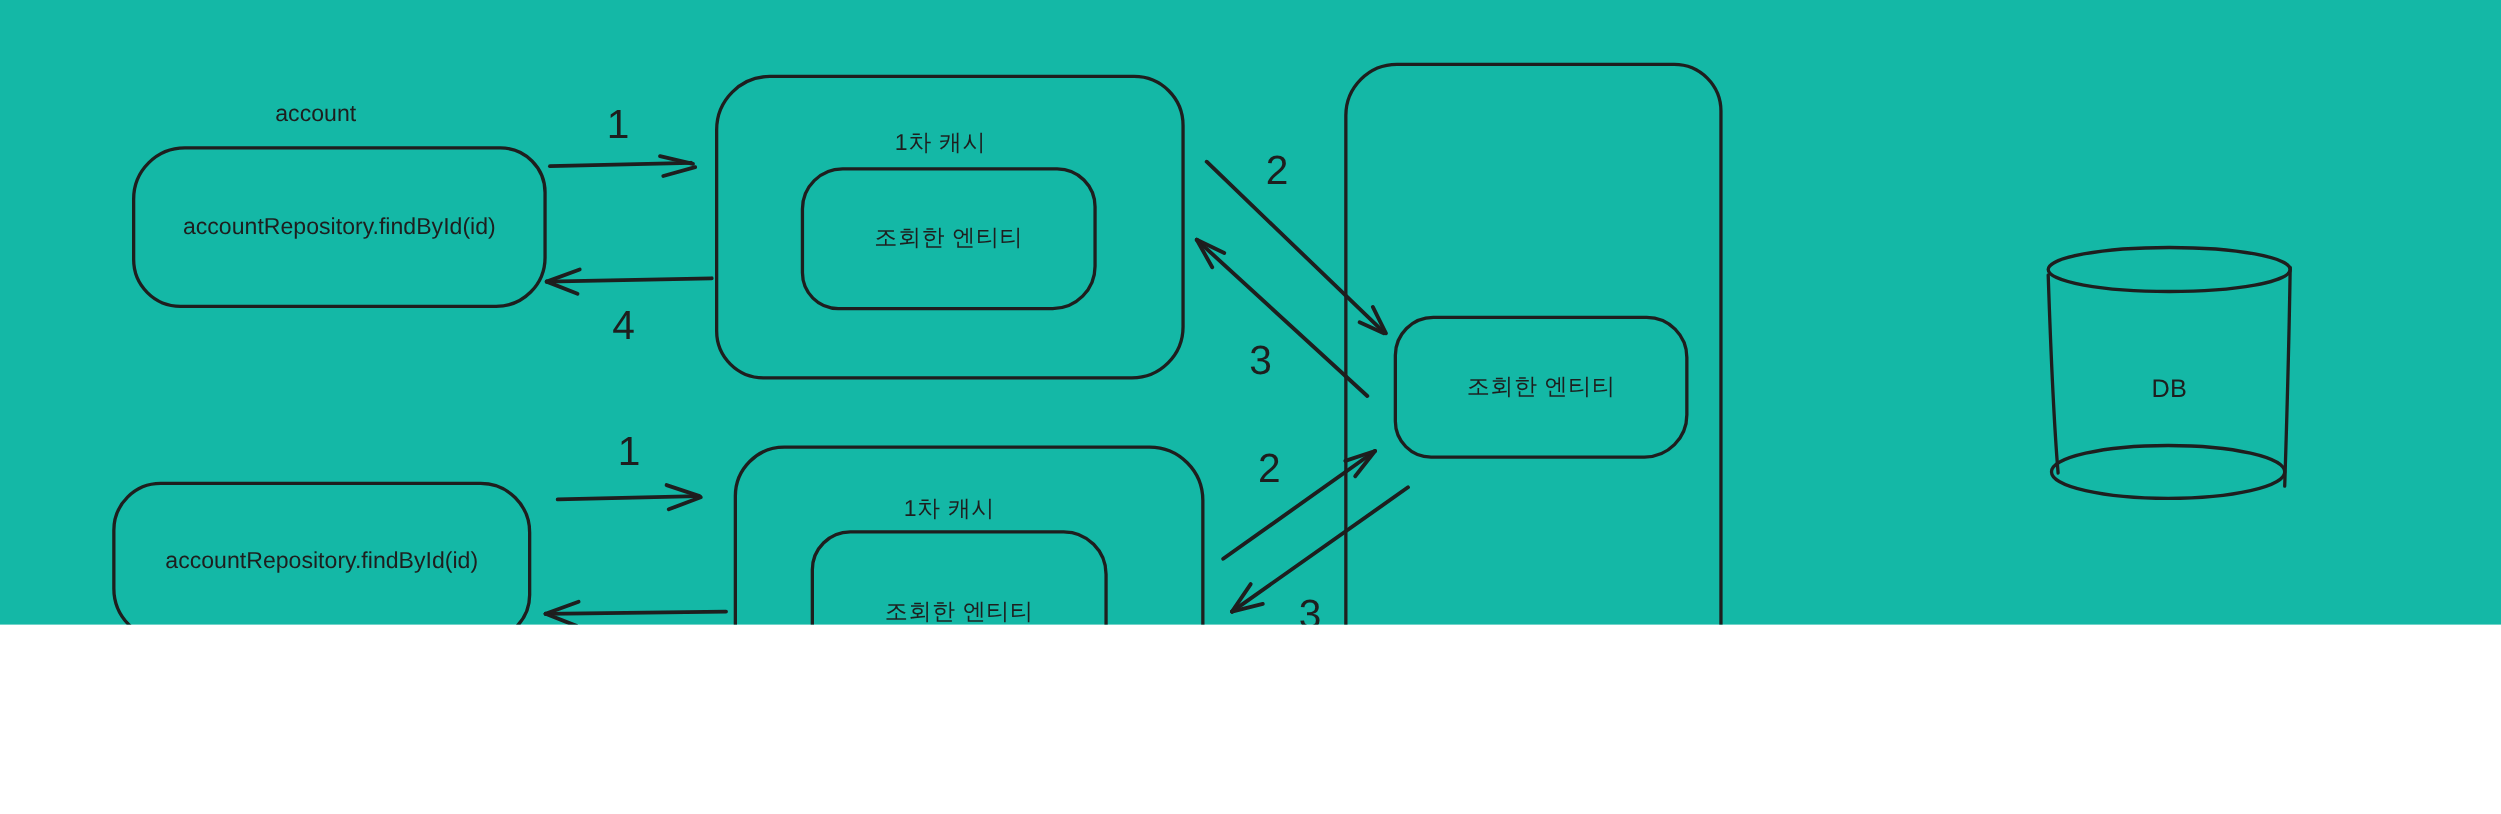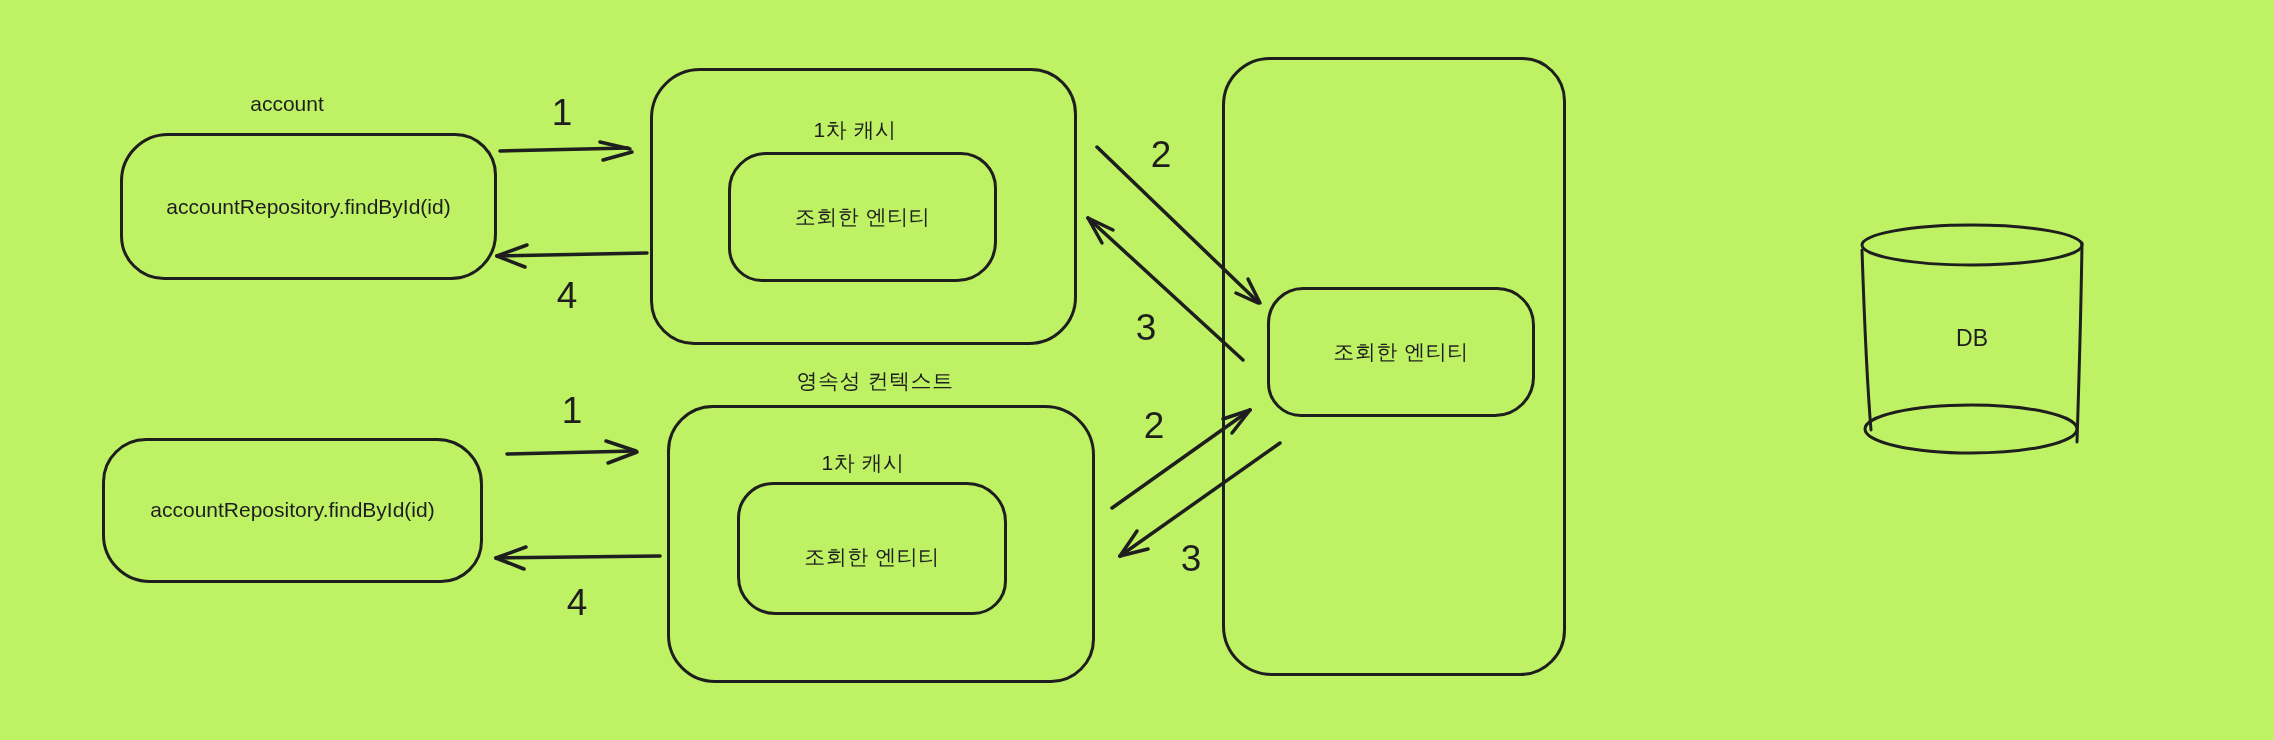--- a/index.html
+++ b/index.html
@@ -3,22 +3,22 @@
 <meta charset="utf-8">
 <style>
   html, body {
     margin: 0;
     padding: 0;
     background: #ffffff;
   }
   .canvas {
     position: relative;
     width: 2274px;
-    height: 740px;
-    background: #bef264;
+    height: 568px;
+    background: #14b8a6;
     font-family: "Liberation Sans", "DejaVu Sans", sans-serif;
     color: #1e1e1e;
     overflow: hidden;
   }
   .layer {
     position: absolute;
     left: 0;
     top: 0;
   }
   .sketch-box {
@@ -117,28 +117,27 @@
   <div class="sketch-box" style="left:1267px; top:287px; width:268px; height:130px; border-radius:36px 38px 40px 34px;"></div>
 
   <div class="lbl txt-md" style="left:137px; top:91px;  width:300px;">account</div>
   <div class="lbl txt-md" style="left:120px; top:194px; width:377px;">accountRepository.findById(id)</div>
 
   <div class="lbl txt-md" style="left:102px; top:497px; width:381px;">accountRepository.findById(id)</div>
 
   <div class="lbl txt-kr" style="left:705px; top:117px; width:300px;">1차 캐시</div>
   <div class="lbl txt-kr" style="left:728px; top:204px; width:269px;">조회한 엔티티</div>
 
-  <div class="lbl txt-kr" style="left:725px; top:368px; width:300px;">영속성 컨텍스트</div>
 
   <div class="lbl txt-kr" style="left:713px; top:450px; width:300px;">1차 캐시</div>
   <div class="lbl txt-kr" style="left:737px; top:544px; width:270px;">조회한 엔티티</div>
 
   <div class="lbl txt-kr" style="left:1267px; top:339px; width:268px;">조회한 엔티티</div>
 
-  <div class="lbl txt-db" style="left:1922px; top:325px; width:100px;">DB</div>
+  <div class="lbl txt-db" style="left:1922px; top:340px; width:100px;">DB</div>
 
   <div class="lbl txt-num" style="left:540px;  top:91px;  width:44px;">1</div>
   <div class="lbl txt-num" style="left:545px;  top:274px; width:44px;">4</div>
   <div class="lbl txt-num" style="left:1139px; top:133px; width:44px;">2</div>
   <div class="lbl txt-num" style="left:1124px; top:306px; width:44px;">3</div>
 
   <div class="lbl txt-num" style="left:550px;  top:389px; width:44px;">1</div>
   <div class="lbl txt-num" style="left:555px;  top:581px; width:44px;">4</div>
   <div class="lbl txt-num" style="left:1132px; top:404px; width:44px;">2</div>
   <div class="lbl txt-num" style="left:1169px; top:537px; width:44px;">3</div>

